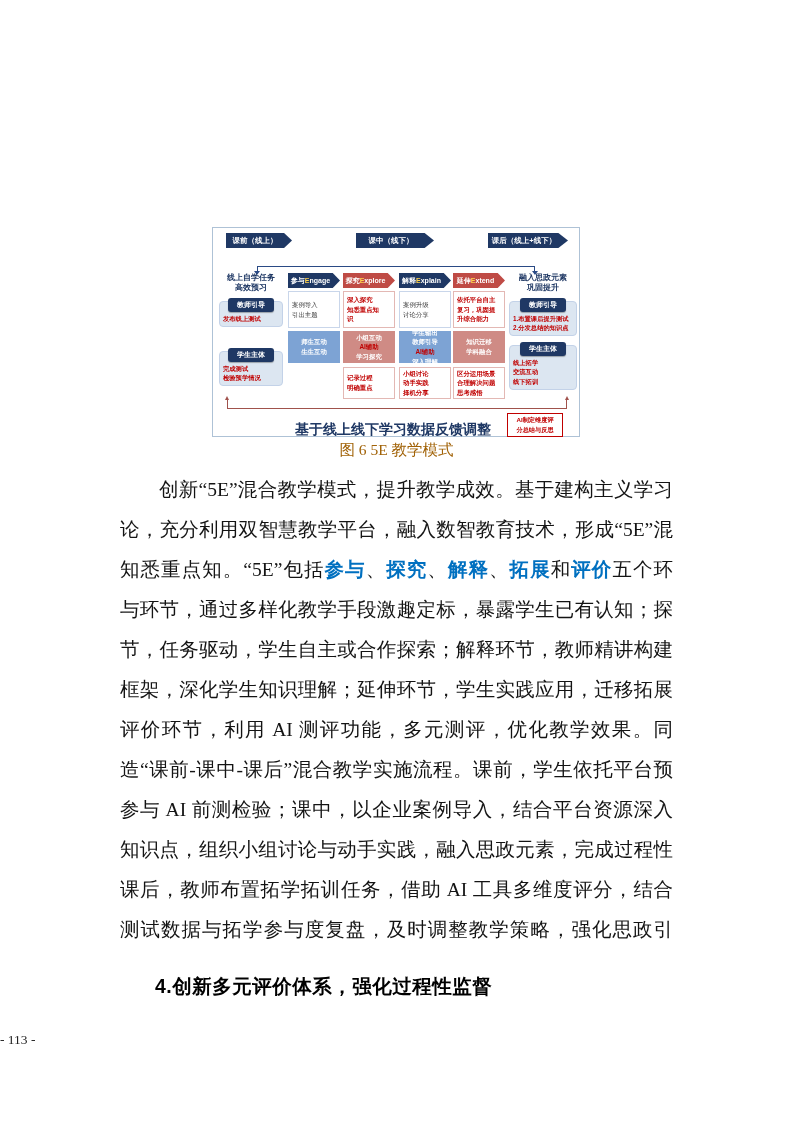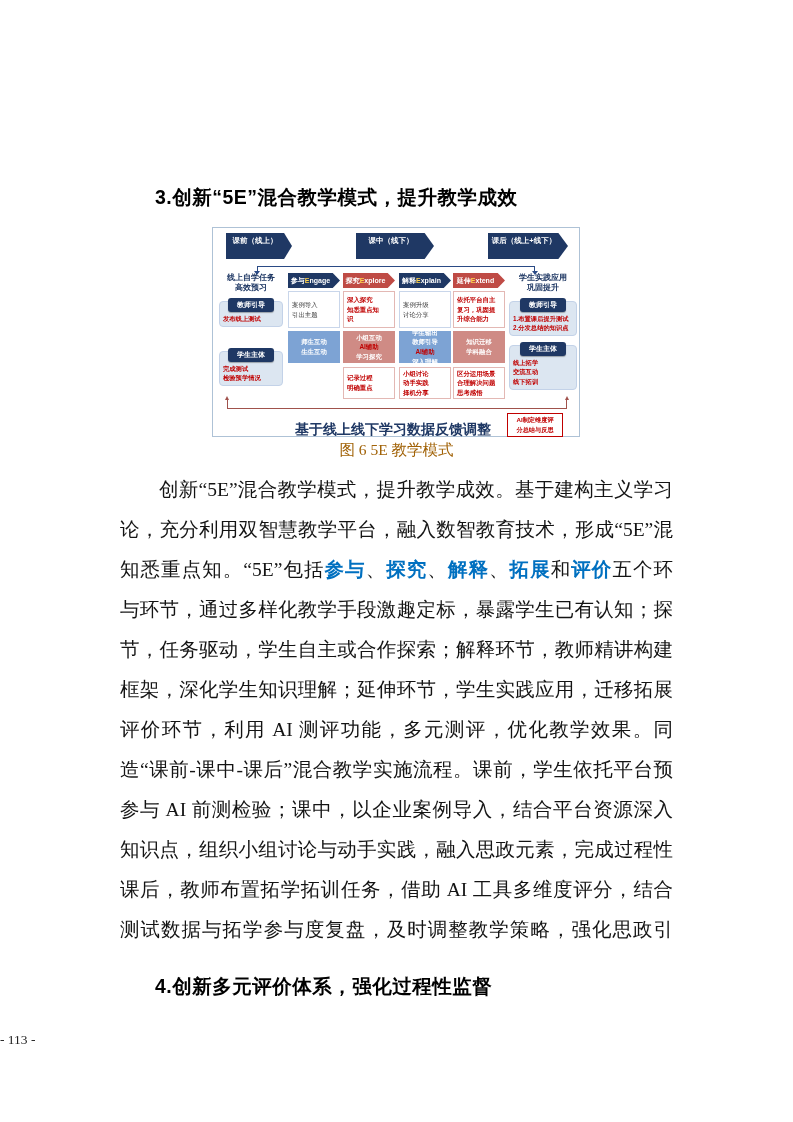--- a/index.html
+++ b/index.html
@@ -9,21 +9,21 @@
   
   .sec-head{position:absolute;left:155px;font-size:19.5px;font-weight:bold;color:#000;
             font-family:"Liberation Sans","DejaVu Sans",sans-serif;letter-spacing:.5px;}
   .sec-head.h3{top:184px;}
   .sec-head.h4{top:973px;}
 
   
   .fig{position:absolute;left:212px;top:227px;width:368px;height:210px;background:#fff;
        border:1.5px solid #AEC2D6;box-sizing:border-box;
        font-family:"Liberation Sans","DejaVu Sans",sans-serif;}
-  .phase{position:absolute;top:5px;height:26px;background:#1F3864;color:#fff;font-size:7.5px;
+  .phase{position:absolute;top:5px;height:15px;background:#1F3864;color:#fff;font-size:7.5px;
          font-weight:bold;line-height:15px;text-align:center;padding-right:8px;box-sizing:border-box;
          clip-path:polygon(0 0,88% 0,100% 50%,88% 100%,0 100%);}
   .phase.p1{left:13px;width:66px;}
   .phase.p2{left:143px;width:78px;}
   .phase.p3{left:275px;width:80px;}
   .fig-subtitle{position:absolute;top:24px;left:0;width:100%;text-align:center;
                 font-size:8.5px;font-weight:bold;color:#1F3864;}
   .bracket{position:absolute;top:38px;left:44px;right:44px;height:6px;
            border-top:1px solid #2A4A85;border-left:1px solid #2A4A85;border-right:1px solid #2A4A85;}
   .arr-down{position:absolute;top:43px;width:0;height:0;border-left:3px solid transparent;
@@ -86,21 +86,20 @@
   .body-line.last{text-align-last:left;}
   .seg-blue{color:#0070C0;font-weight:bold;}
 
   .pagenum{position:absolute;top:1032px;left:0;width:100%;font-size:13.5px;color:#222;}
 </style>
 </head>
 <body>
 
 <div class="page">
 
-  <div class="sec-head h3">3.创新“5E”混合教学模式，提升教学成效</div>
 
   <div class="fig">
     <div class="phase p1">课前（线上）</div>
     <div class="phase p2">课中（线下）</div>
     <div class="phase p3">课后（线上+线下）</div>
     <div class="bracket"></div>
     <div class="arr-down l"></div>
     <div class="arr-down r"></div>
 
     <div class="side left">
@@ -184,21 +183,21 @@
           <div class="col-box b3 style-red">
             <div class="ln">区分运用场景</div>
             <div class="ln">合理解决问题</div>
             <div class="ln">思考感悟</div>
           </div>
         </div>
       </div>
 
     <div class="side right">
       <div class="side-title">
-        <div>学生实践应用</div>
+        <div>融入思政元素</div>
         <div>巩固提升</div>
       </div>
       <div class="panel teacher">
         <div class="badge">教师引导</div>
         <div class="panel-items">
             <div class="panel-item">1.布置课后提升测试</div>
             <div class="panel-item">2.分发总结的知识点</div>
           </div>
       </div>
       <div class="panel student">

